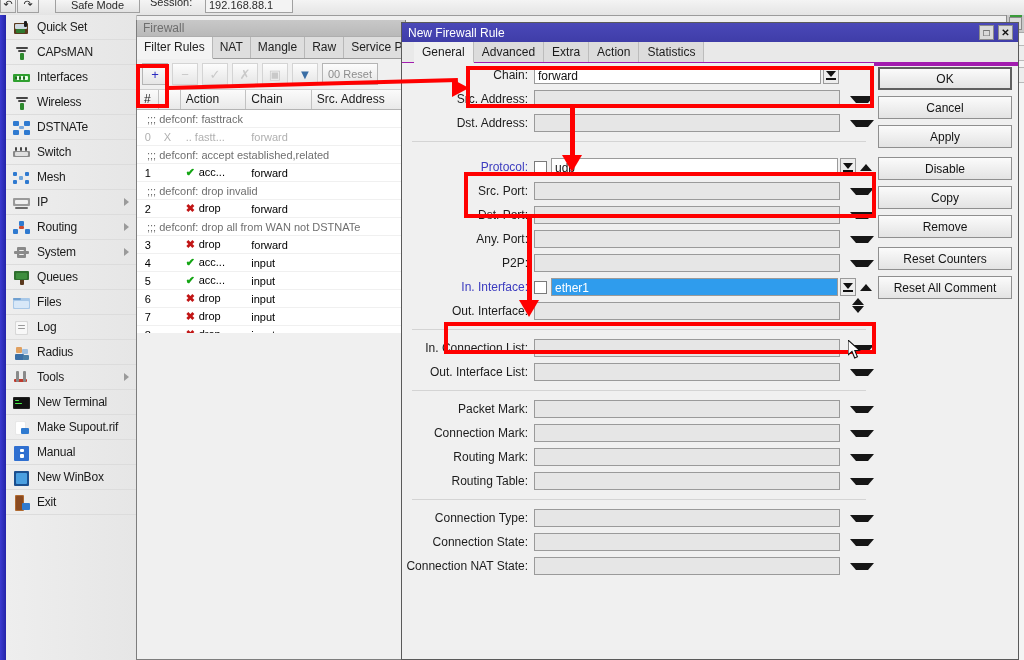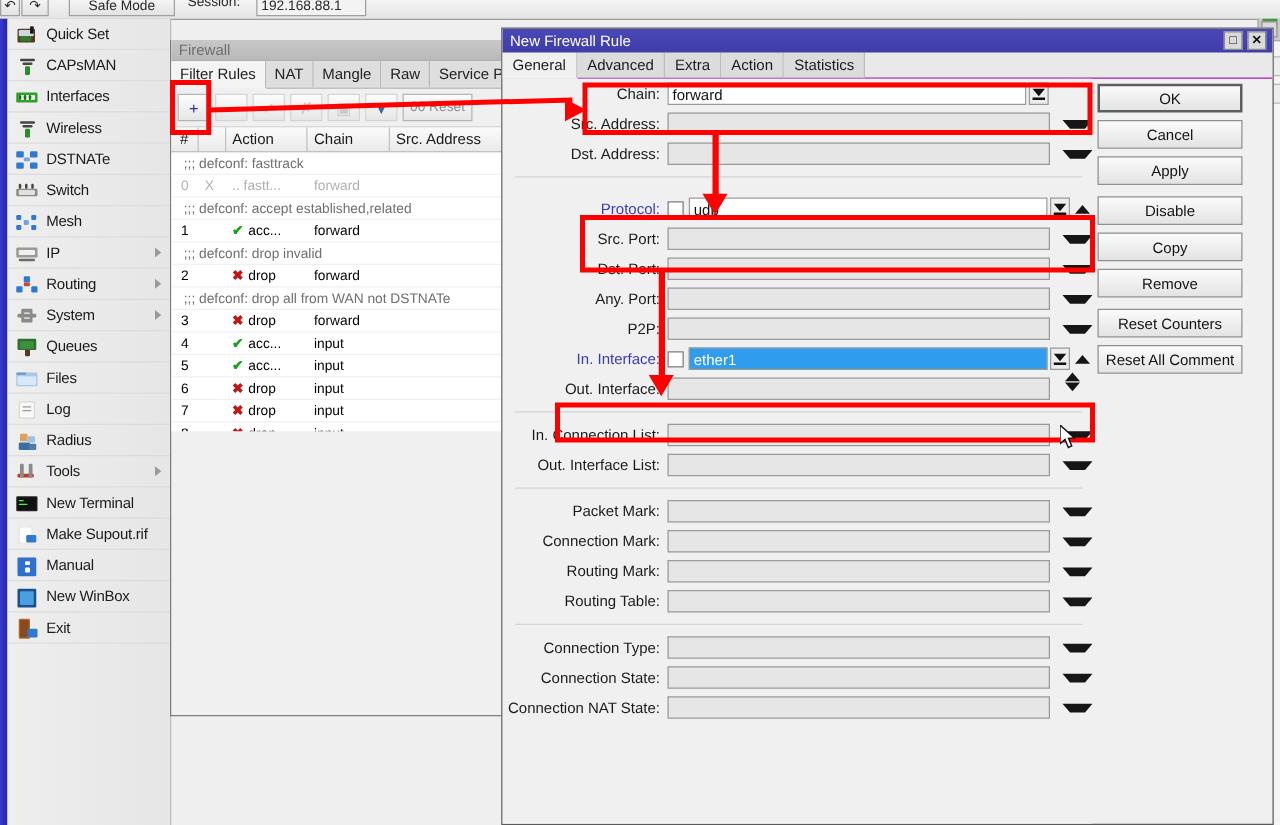--- a/index.html
+++ b/index.html
@@ -55,21 +55,21 @@
   .menu-item .mi-label{white-space:nowrap;letter-spacing:-0.2px;}
   .menu-item .mi-arrow{
     position:absolute;right:7px;top:8px;width:0;height:0;
     border-left:5px solid #9a9a9a;border-top:4px solid transparent;
     border-bottom:4px solid transparent;
   }
   
   .ico-box{position:absolute;border-radius:1px;}
   
   #fw{
-    position:absolute;left:136px;top:32px;width:270px;height:541px;
+    position:absolute;left:136px;top:20px;width:270px;height:640px;
     background:#f0f0f0;border:1px solid #7d7d7d;border-top:none;
     box-sizing:border-box;overflow:hidden;
   }
   #fw-title{
     height:17px;background:linear-gradient(#c8c8c8,#b9b9b9);
     color:#6e6e6e;font-size:12px;padding:1px 0 0 6px;box-sizing:border-box;
     border-bottom:1px solid #aeaeae;
   }
   #fw-tabs{height:21px;display:flex;align-items:stretch;
     background:#e7e7e7;border-bottom:1px solid #9d9d9d;}
@@ -125,21 +125,21 @@
   }
   #dlg-title .tb-ctl{
     position:absolute;top:2px;width:15px;height:15px;
     border:1px solid #8b8b8b;background:#dadada;box-sizing:border-box;
     display:flex;align-items:center;justify-content:center;
     font-size:10px;color:#111;line-height:1;
   }
   #btn-max{right:24px;}
   #btn-close{right:5px;font-weight:bold;}
   #dlg-tabs{height:20px;display:flex;background:#e9e9e9;
-    border-bottom:1px solid #a21caf;}
+    border-bottom:4px solid #a21caf;padding-left:12px;}
   .dlg-tab{
     padding:3px 8px 0 8px;font-size:12px;box-sizing:border-box;
     border-right:1px solid #bcbcbc;background:#dcdcdc;color:#1b1b1b;
     white-space:nowrap;
   }
   .dlg-tab.active{background:#f0f0f0;border-bottom:1px solid #f0f0f0;
     margin-bottom:-1px;}
   #form{
     position:absolute;left:0;top:40px;width:472px;height:598px;
     background:#f0f0f0;overflow:hidden;
@@ -182,21 +182,21 @@
   .updn .up{width:0;height:0;border-left:6px solid transparent;
     border-right:6px solid transparent;border-bottom:7px solid #161616;}
   .sep{height:1px;background:#d4d4d4;margin:6px 8px 6px 10px;}
   .gap{height:7px;}
   
   #btncol{
     position:absolute;right:0;top:40px;width:146px;height:598px;
     padding:4px 6px 0 6px;box-sizing:border-box;
   }
   .dbtn{
-    height:23px;width:116px;margin-bottom:6px;
+    height:23px;width:134px;margin-bottom:6px;
     border:1px solid #8f8f8f;background:linear-gradient(#fbfbfb,#e3e3e3);
     box-sizing:border-box;display:flex;align-items:center;
     justify-content:center;font-size:12px;color:#141414;
   }
   .dbtn.primary{border:2px solid #5f5f5f;}
   .dbtn.spaced{margin-top:9px;}
   
   #behind{
     position:absolute;left:1006px;top:15px;width:18px;height:645px;
     background:#f4f4f4;border-left:1px solid #8a8a8a;

